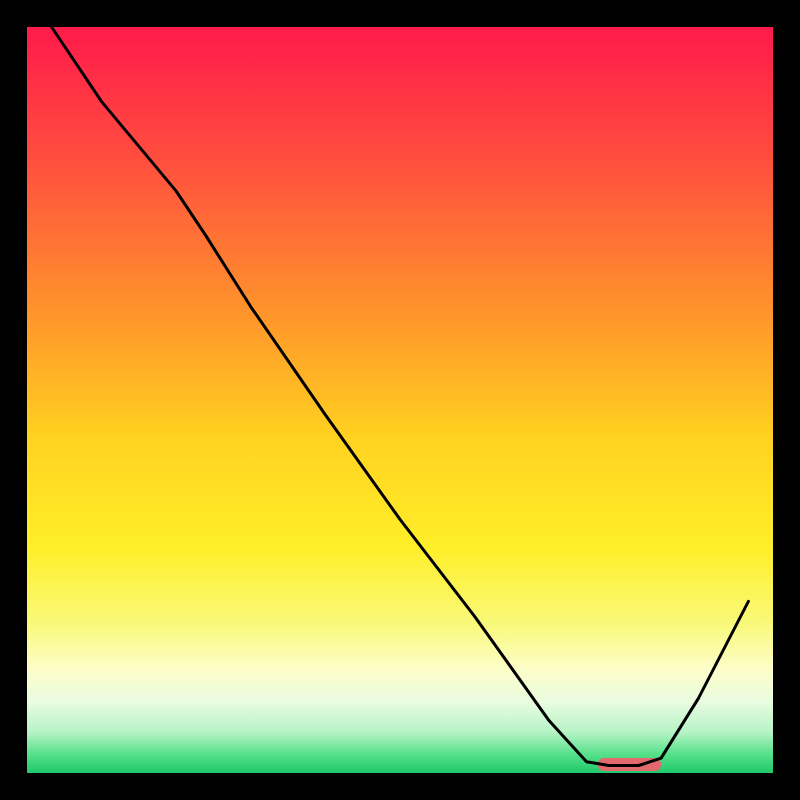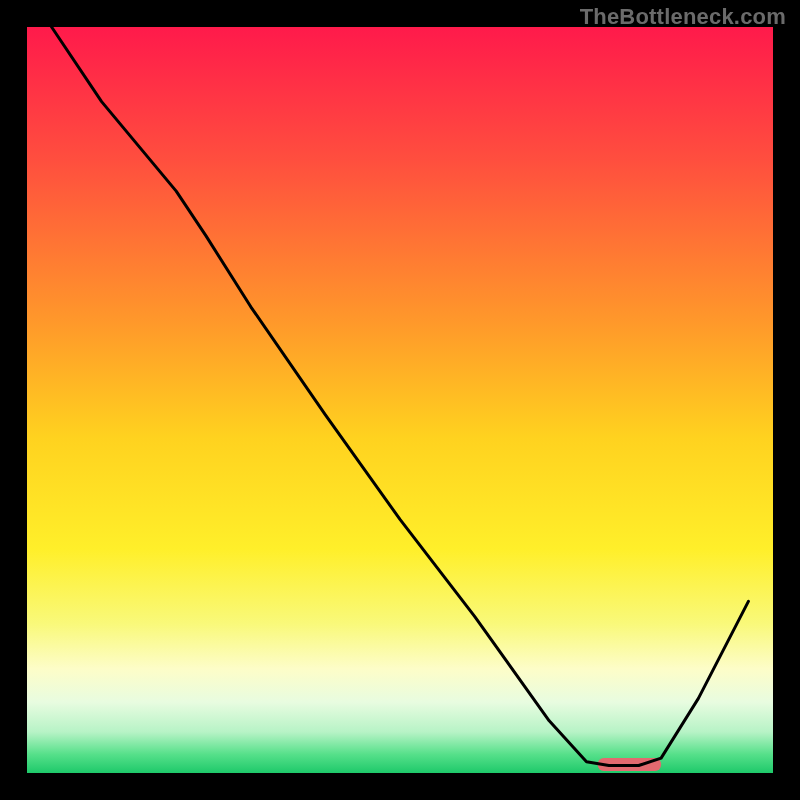--- a/index.html
+++ b/index.html
@@ -56,14 +56,13 @@
 
     <rect x="0" y="0" width="800" height="800" fill="#000000"></rect>
 
     <rect x="27" y="27" width="746" height="746" fill="url(#bg-grad)"></rect>
 
     <rect id="highlight-bar" rx="6" ry="6" fill="#e26a6f" x="597.7" y="758.0" width="63.4" height="13"></rect>
 
     <path id="curve" fill="none" stroke="#000000" stroke-width="3" stroke-linejoin="round" stroke-linecap="round" d="M51.6 27.0 L101.6 101.6 L176.2 191.1 L206.0 235.9 L250.8 306.8 L325.4 414.9 L400.0 519.4 L474.6 616.3 L549.2 720.8 L586.5 761.8 L608.9 765.5 L638.7 765.5 L661.1 758.1 L698.4 698.4 L748.4 601.4"></path>
   </svg>
 
-  <div class="watermark">TheBottleneck.com</div>
 </div>
 
 </body></html>

